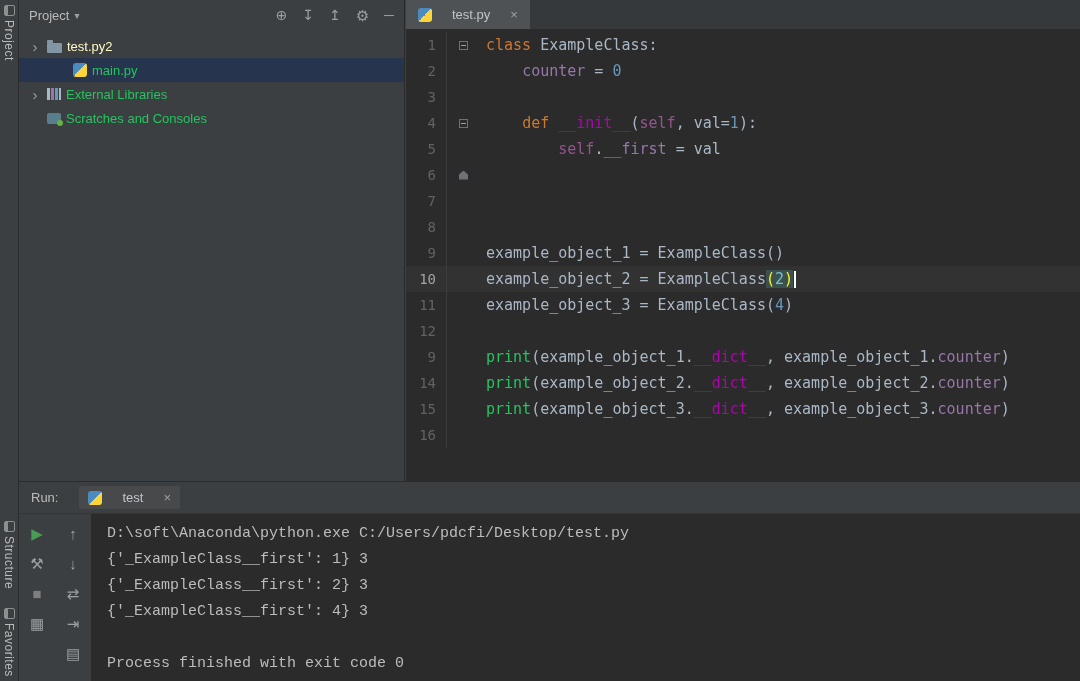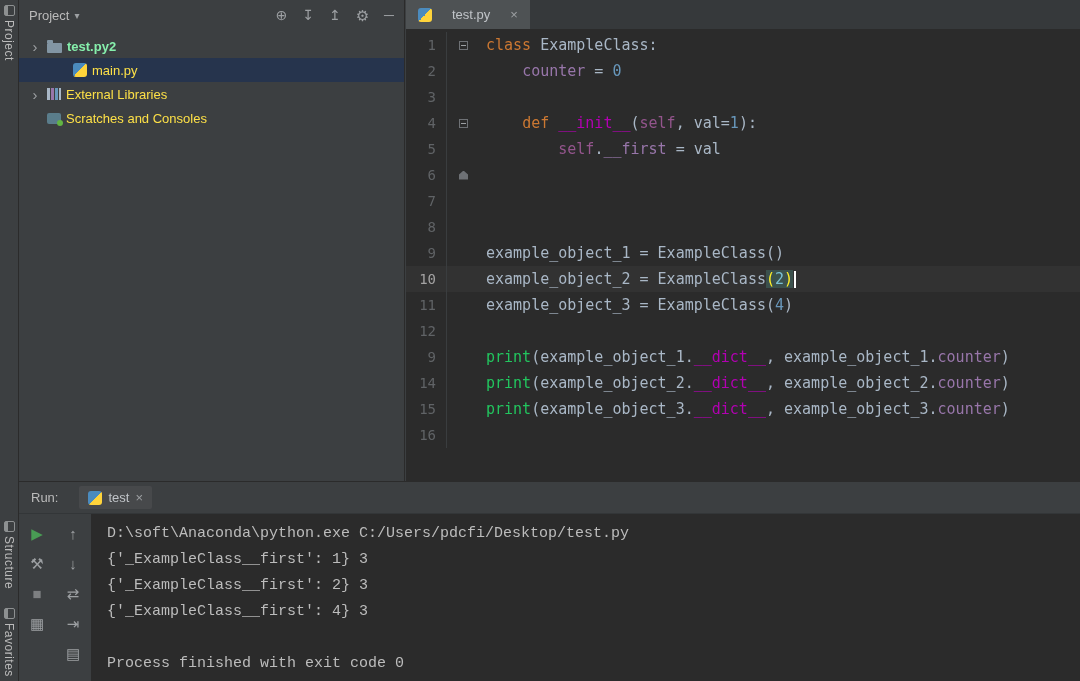--- a/index.html
+++ b/index.html
@@ -16,22 +16,22 @@
   .project{position:absolute;left:19px;top:0;width:386px;height:481px;background:#3c3f41;border-right:1px solid #2b2b2b;display:flex;flex-direction:column}
   .project-header{height:30px;flex:none;display:flex;align-items:center;padding:0 10px;color:#bbbbbb}
   .project-header .title{margin-right:5px}
   .ph-caret{font-size:10px;color:#9da0a3}
   .ph-icons{margin-left:auto;display:flex;align-items:center;gap:15px}
   .hicon{color:#9da0a3;font-size:14px;line-height:1;cursor:default}
   .hicon.gear{font-size:15px}
   .tree{padding-top:4px}
   .tree-row{height:24px;display:flex;align-items:center;gap:5px;cursor:default}
   .tree-row.selected{background:#26344d}
-  .tree-row .label{color:#fde047}
-  .tree-row.bold .label{font-weight:bold;color:#86efac}
+  .tree-row .label{color:#22c55e}
+  .tree-row.bold .label{font-weight:normal;color:#fef9c3}
   .chev{width:14px;flex:none;text-align:center;color:#9da0a3;font-size:15px;line-height:1}
   .chev-spacer{width:14px;flex:none}
   .ind0{padding-left:9px}
   .ind1{padding-left:35px}
 
   
   .py-icon{width:14px;height:14px;border-radius:3px;flex:none;background:linear-gradient(135deg,#4b8bbe 0 50%,#ffd43b 50% 100%)}
   .folder-icon{position:relative;width:15px;height:10px;background:#8295a3;border-radius:1px;margin-top:3px;flex:none}
   .folder-icon::before{content:"";position:absolute;top:-3px;left:0;width:6px;height:3px;background:#8295a3;border-radius:1px 1px 0 0}
   .libraries-icon{width:14px;height:12px;flex:none;background:linear-gradient(90deg,#a9b7c6 0 3px,transparent 3px 4px,#9876aa 4px 7px,transparent 7px 8px,#6897bb 8px 11px,transparent 11px 12px,#a9b7c6 12px 14px)}
@@ -60,21 +60,21 @@
   .tk-builtin{color:#22c55e}
   .tk-plain{color:#a9b7c6}
   .tk-brace{color:#ffef28;background:#3b514d}
   .tk-numhl{color:#79c0d4;background:#3b514d}
   .cursor{display:inline-block;width:2px;height:17px;background:#ffffff;vertical-align:middle;margin-left:1px}
 
   
   .run{position:absolute;left:19px;top:481px;right:0;bottom:0;background:#3c3f41;border-top:1px solid #2b2b2b;display:flex;flex-direction:column}
   .run-header{height:32px;flex:none;display:flex;align-items:center;padding-left:12px;border-bottom:1px solid #333638}
   .run-label{color:#bbbbbb;margin-right:21px}
-  .run-tab{display:flex;align-items:center;gap:6px;background:#47494b;padding:4px 9px;border-radius:2px;cursor:default;color:#c0c4c8}
+  .run-tab{display:flex;align-items:center;gap:20px;background:#47494b;padding:4px 9px;border-radius:2px;cursor:default;color:#c0c4c8}
   .run-body{flex:1;display:flex;min-height:0}
   .run-toolbar{width:72px;flex:none;display:flex;padding-top:12px}
   .tbcol{width:36px;display:flex;flex-direction:column;align-items:center;gap:15px}
   .tbicon{color:#9da0a3;font-size:15px;line-height:1;width:18px;text-align:center;cursor:default}
   .console{flex:1;background:#2b2b2b;font-family:Liberation Mono, monospace;font-size:15px;line-height:26px;color:#bcbcbc;padding:7px 0 0 16px}
   .console-line{height:26px;white-space:pre}
 </style>
 </head>
 <body>
 

